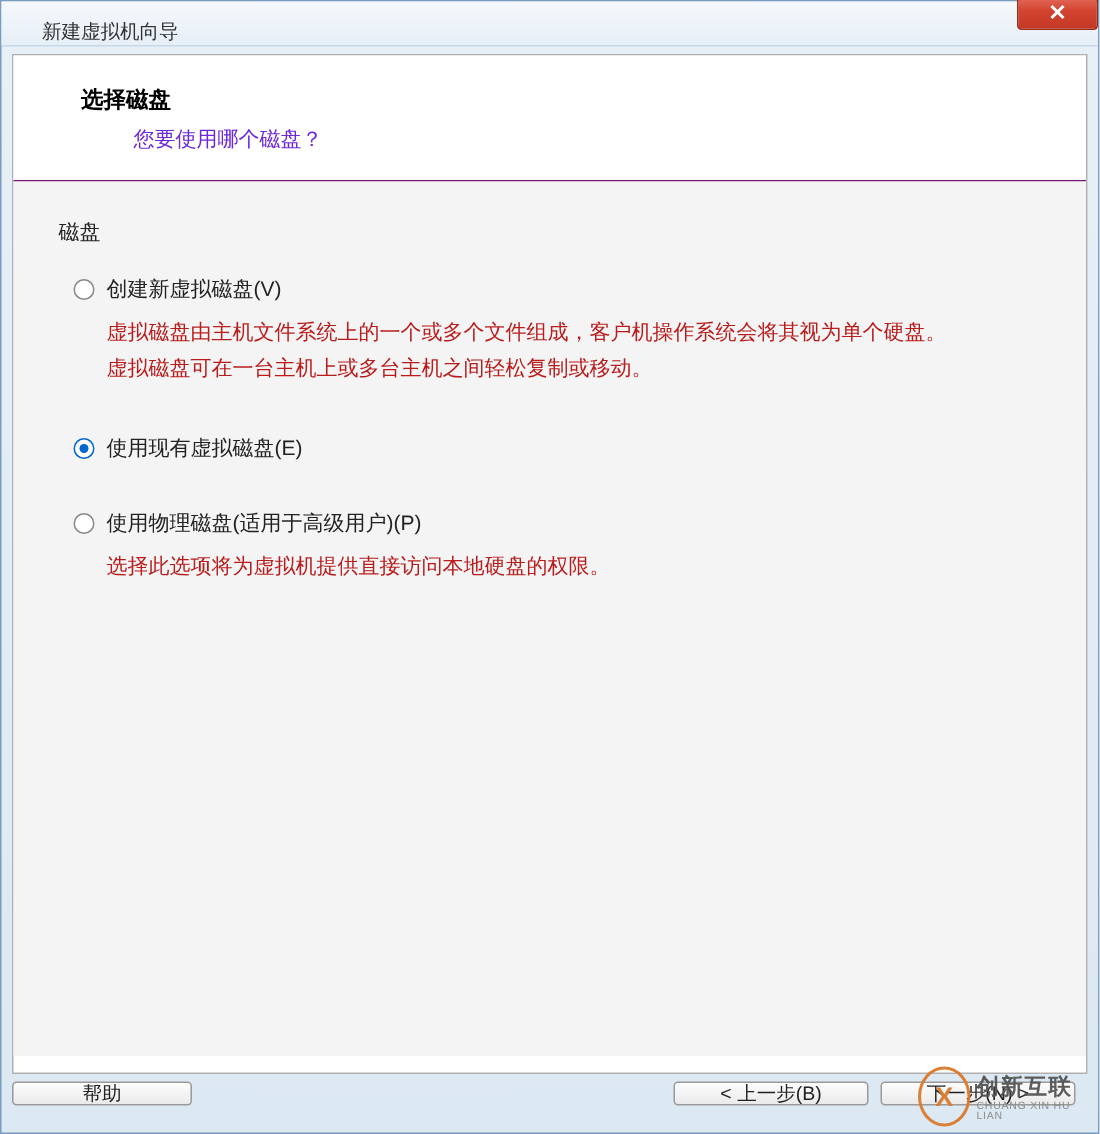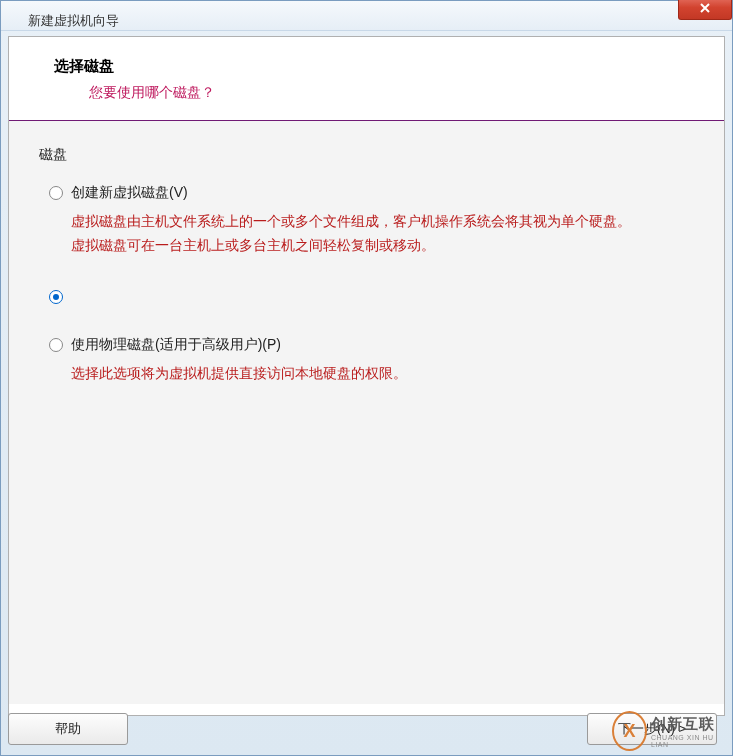--- a/index.html
+++ b/index.html
@@ -70,21 +70,21 @@
       font-family: Liberation Mono, monospace;
     }
     .header-title {
       font-size: 15px;
       font-weight: bold;
       color: #000;
       margin-bottom: 8px;
     }
     .header-subtitle {
       font-size: 14px;
-      color: #be185d;
+      color: #6d28d9;
       margin-left: 35px;
     }
     .body-section {
       background: #f4f4f4;
       padding: 25px 34px 20px 30px;
       height: calc(100% - 95px);
     }
     .group-label {
       font-size: 14px;
       color: #222;
@@ -139,21 +139,21 @@
     .button-bar {
       position: absolute;
       bottom: 8px;
       left: 7px;
       right: 7px;
       display: flex;
       align-items: center;
       height: 36px;
     }
     .btn {
-      height: 32px;
+      height: 16px;
       padding: 0 18px;
       background: linear-gradient(to bottom, #fdfdfd 0%, #eaeaea 100%);
       border: 1px solid #9a9a9a;
       border-radius: 3px;
       font-size: 13px;
       color: #222;
       cursor: pointer;
       font-family: inherit;
       display: flex;
       align-items: center;
@@ -243,36 +243,38 @@
           <span class="radio-label">创建新虚拟磁盘(V)</span>
         </div>
         <div class="radio-description">虚拟磁盘由主机文件系统上的一个或多个文件组成，客户机操作系统会将其视为单个硬盘。虚拟磁盘可在一台主机上或多台主机之间轻松复制或移动。</div>
       </div>
 
       <div class="radio-option">
         <div class="radio-row">
           <span class="radio-circle selected">
               <span class="radio-dot"></span>
             </span>
+          <span class="radio-label">使用现有虚拟磁盘(E)</span>
         </div>
       </div>
 
       <div class="radio-option">
         <div class="radio-row">
           <span class="radio-circle"></span>
           <span class="radio-label">使用物理磁盘(适用于高级用户)(P)</span>
         </div>
         <div class="radio-description">选择此选项将为虚拟机提供直接访问本地硬盘的权限。</div>
       </div>
     </div>
   </div>
 
   <div class="button-bar">
     <button class="btn btn-help">帮助</button>
     <div class="spacer"></div>
+    <button class="btn btn-back">&lt; 上一步(B)</button>
     <div class="btn-gap"></div>
     <button class="btn btn-next">下一步(N) &gt;</button>
     <div class="btn-gap"></div>
   </div>
 
   <div class="watermark">
     <div class="watermark-circle">X</div>
     <div class="watermark-text">
       <div class="watermark-cn">创新互联</div>
       <div class="watermark-en">CHUANG XIN HU LIAN</div>

